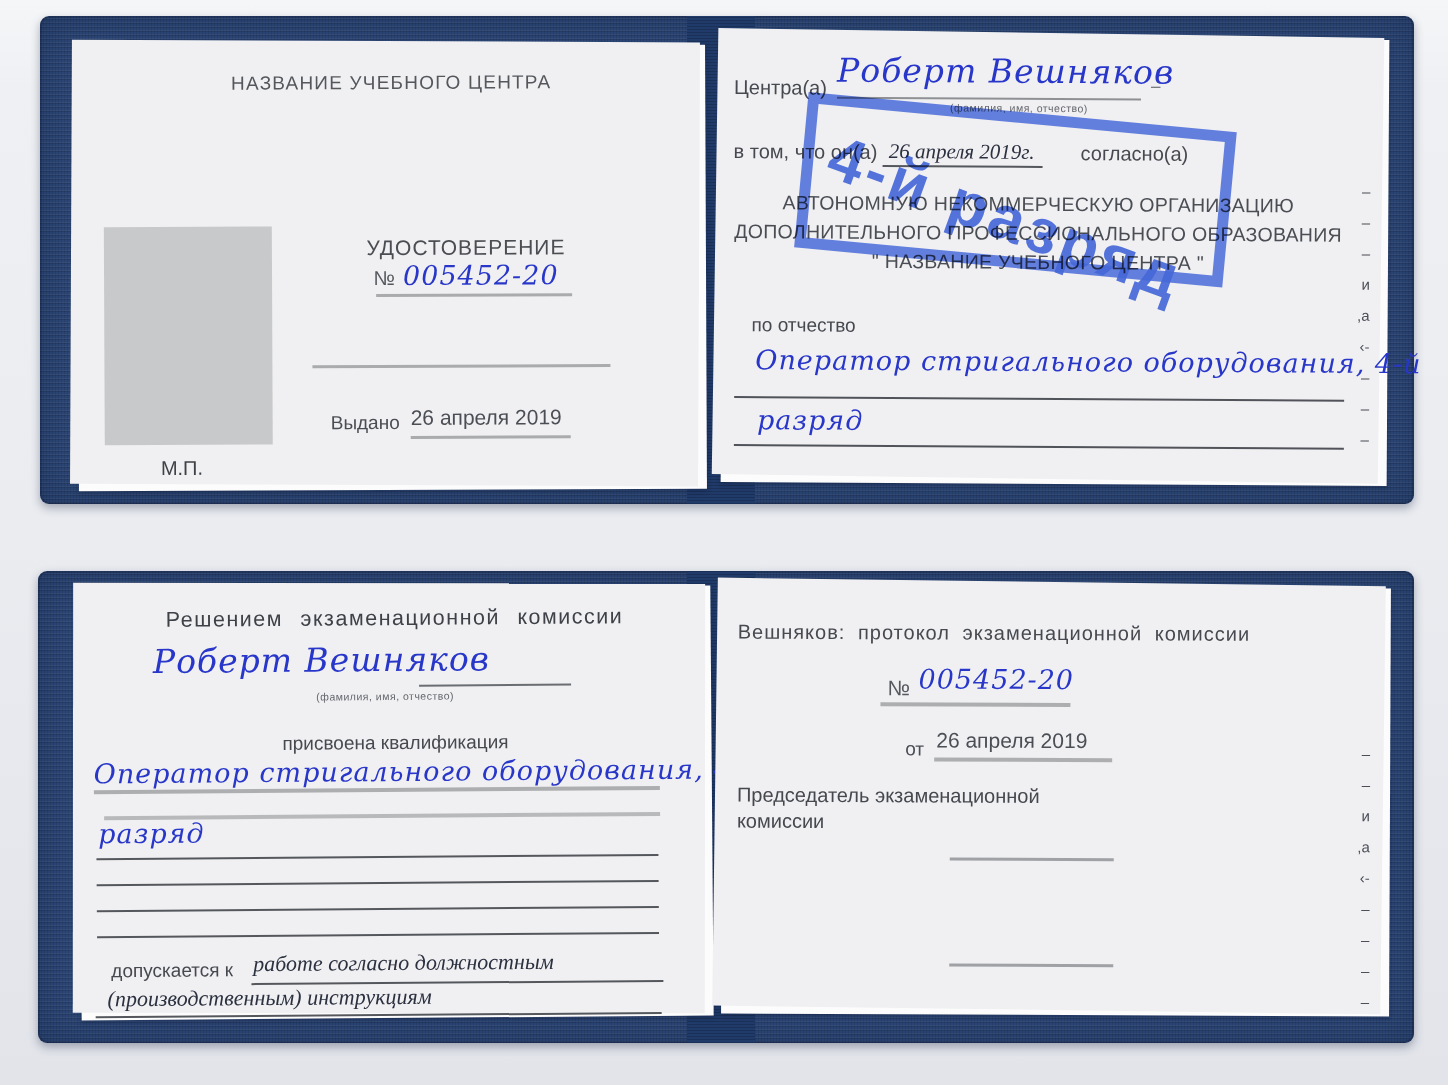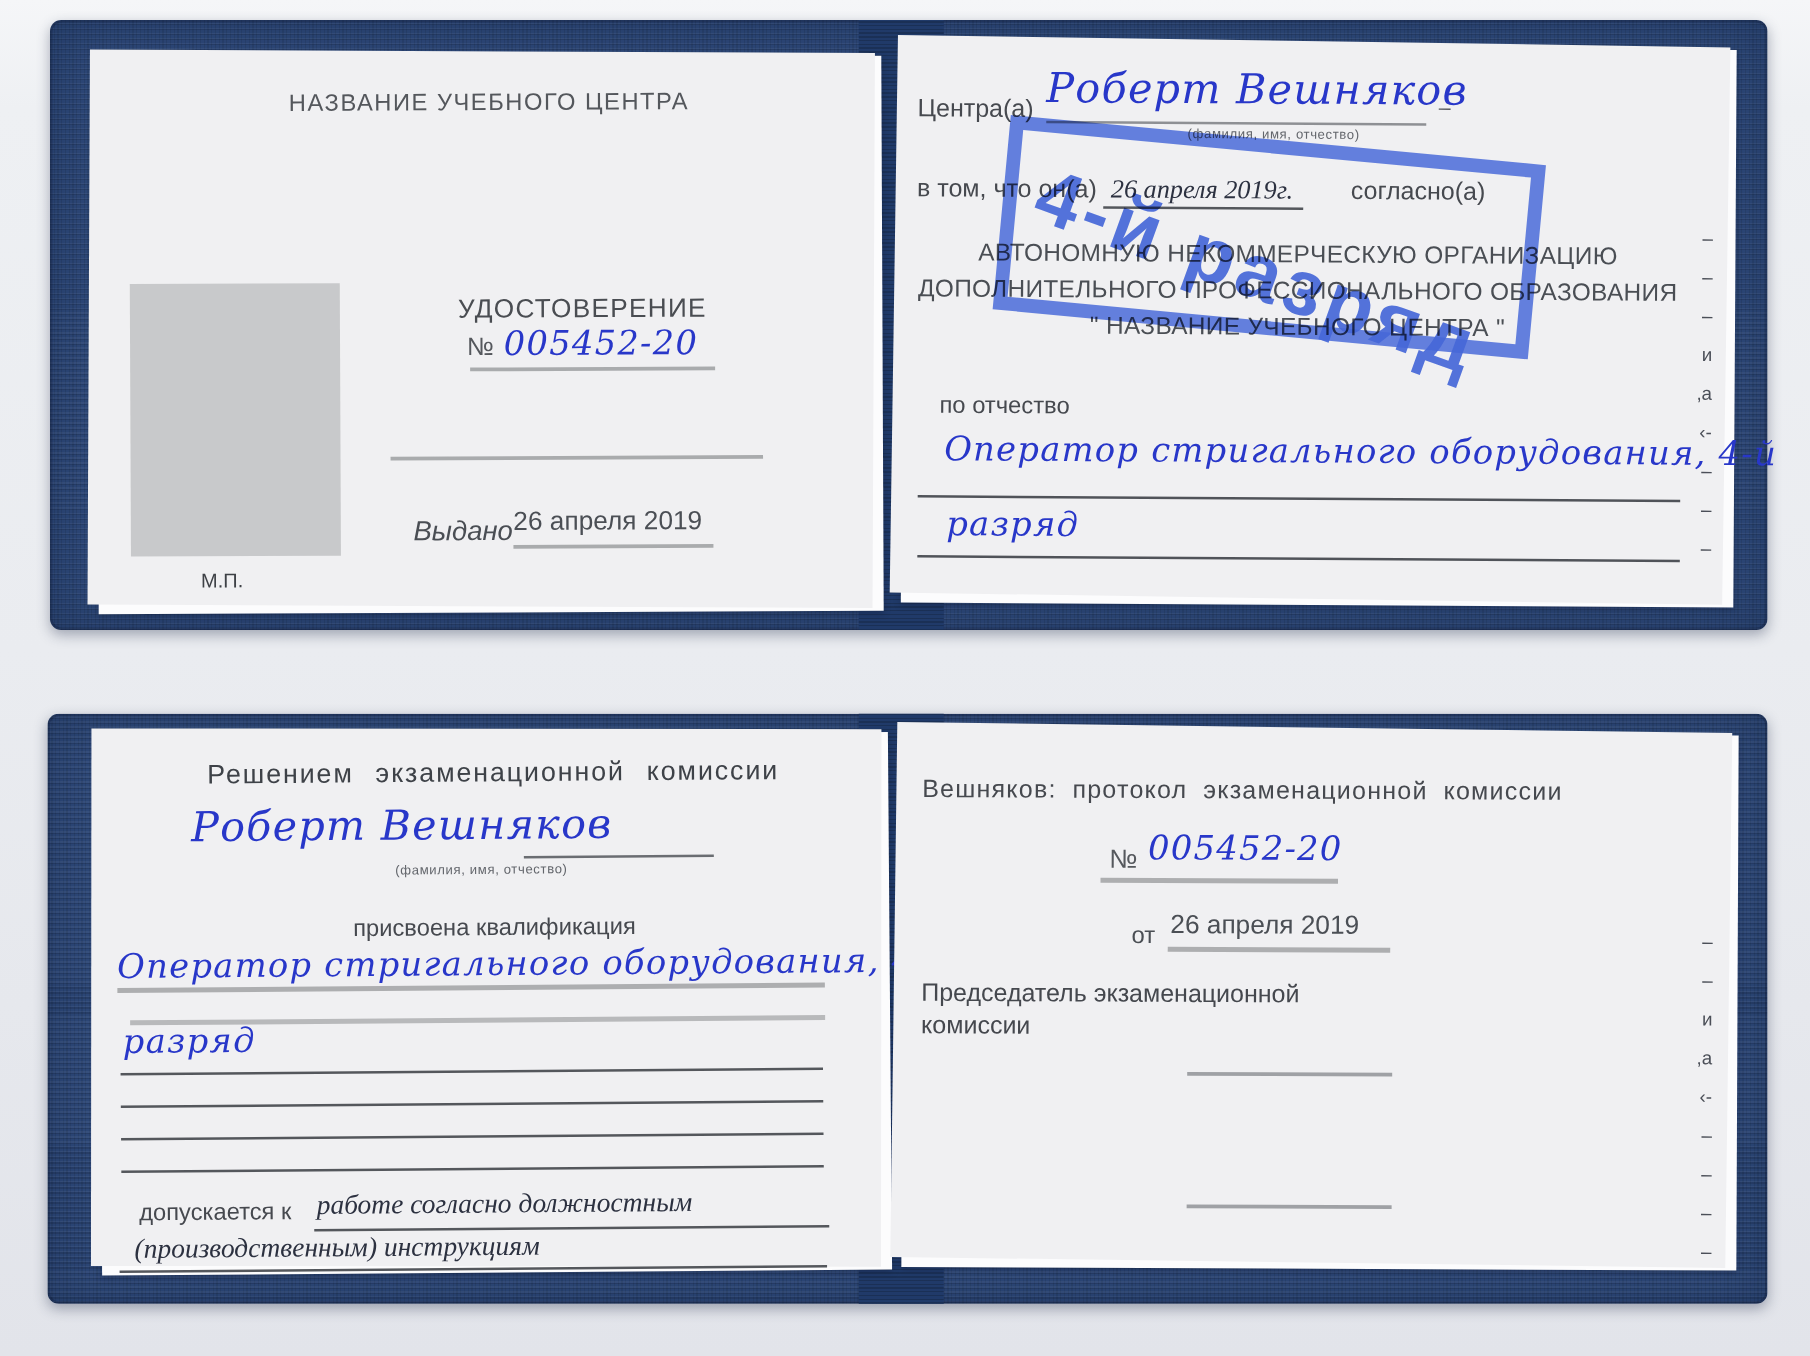--- a/index.html
+++ b/index.html
@@ -49,28 +49,28 @@
     color:#2837c9; white-space:nowrap; letter-spacing:1px;
   }
   .ital { font-family:"Liberation Serif", serif; font-style:italic; color:#2c3140; white-space:nowrap; }
   .ln { position:absolute; background:#54575c; height:2px; }
   .ln-thick { height:4px; background:#adaeb0; }
   .ln-mid   { height:3px; background:#a9abad; }
 
   
   .tl-title { left:0; top:26px; width:100%; font-size:19px; letter-spacing:1.2px; color:#54575c; }
   .photo { left:26px; top:180px; width:168px; height:218px; background:#c8c9cb; }
-  .mp { left:82px; top:410px; font-size:16px; color:#3e4146; }
+  .mp { left:82px; top:410px; font-size:20px; color:#3e4146; }
   .tl-doc-title { left:238px; top:190px; width:300px; font-size:21px; letter-spacing:1px; color:#4a4d52; }
   .tl-number { left:238px; top:214px; width:300px; }
   .tl-number .pfx { font-size:20px; color:#55585d; margin-right:8px; }
   .tl-number .hand { font-size:27px; }
   .tl-num-line { left:298px; top:248px; width:196px; }
   .tl-mid-line { left:234px; top:319px; width:298px; }
-  .tl-issued-label { left:252px; top:366px; font-size:22px; color:#4a4e54;font-style:italic; }
+  .tl-issued-label { left:252px; top:366px; font-size:19px; color:#4a4e54; }
   .tl-issued-date  { left:332px; top:360px; font-size:21px; color:#4b4f55; }
   .tl-issued-line  { left:332px; top:390px; width:160px; }
 
   
   .tr-received { left:11px; top:40px; font-size:20px; color:#46494f; }
   .tr-name { left:114px; top:14px; font-size:33px; }
   .tr-name-line { left:114px; top:60px; width:304px; background:#8e9094; }
   .tr-name-dash { left:428px; top:38px; font-size:17px; color:#55585d; }
   .tr-hint { left:168px; top:64px; width:256px; font-size:10.5px; color:#63666c; letter-spacing:.5px; }
   .tr-stmt-prefix { left:11px; top:104px; font-size:20px; color:#46494f; }

